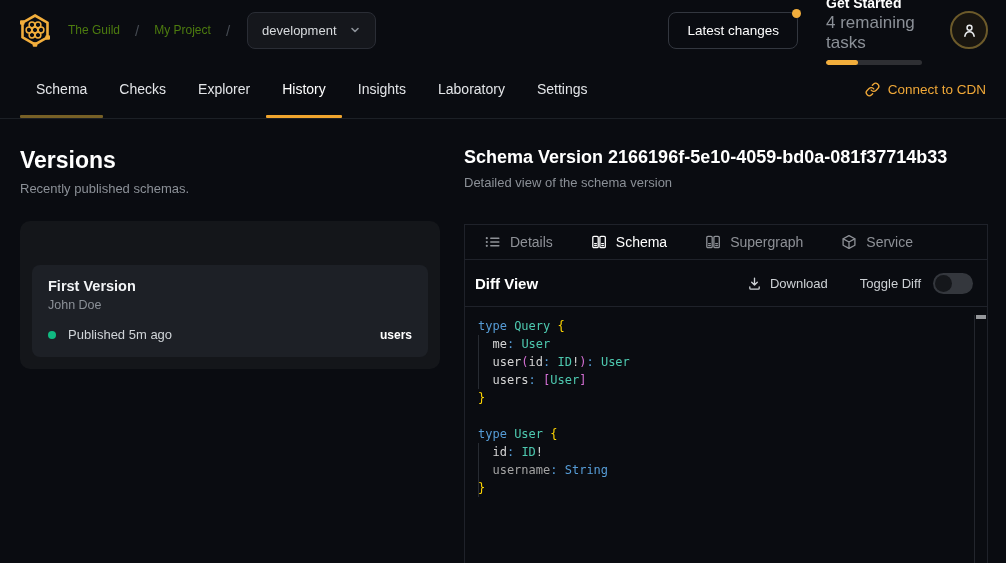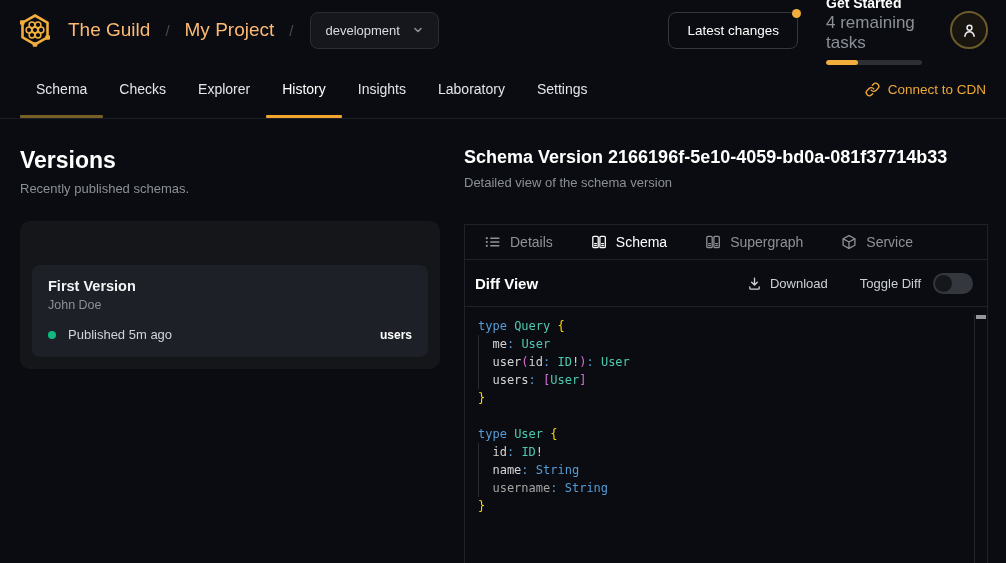--- a/index.html
+++ b/index.html
@@ -10,21 +10,21 @@
     font-family:"Liberation Sans", sans-serif;
     overflow:hidden;
     position:relative;
   }
   svg { display:block; }
 
   
   .header { height:60px; display:flex; align-items:center; padding:0 18px 0 16px; }
   .logo { width:38px; height:38px; cursor:pointer; }
   .crumbs { display:flex; align-items:center; gap:15px; margin-left:14px; }
-  .crumb { font-size:19px; color:#fdba74; cursor:pointer; }
+  .crumb { font-size:12px; color:#4d7c0f; cursor:pointer; }
   .crumb-sep { font-size:15px; color:#454a52; }
   .target-select {
     margin-left:2px; display:flex; align-items:center; gap:12px;
     background:#15171c; border:1px solid #2a2d35; border-radius:8px;
     padding:10px 14px; font-size:13px; color:#d8dbde; cursor:pointer;
   }
   .header-right { margin-left:auto; display:flex; align-items:center; gap:28px; }
   .latest-wrap { position:relative; }
   .latest-btn {
     background:transparent; border:1px solid #33373f; border-radius:8px;
@@ -278,21 +278,20 @@
       <div class="code-area">
         <div>
             <div class="code-line"><span style="color: rgb(86, 156, 214);">type</span><span style="color: rgb(212, 212, 212);"> </span><span style="color: rgb(78, 201, 176);">Query</span><span style="color: rgb(212, 212, 212);"> </span><span style="color: rgb(255, 214, 2);">{</span></div>
             <div class="code-line"><span style="color: rgb(212, 212, 212);">  me</span><span style="color: rgb(86, 156, 214);">:</span><span style="color: rgb(212, 212, 212);"> </span><span style="color: rgb(78, 201, 176);">User</span></div>
             <div class="code-line"><span style="color: rgb(212, 212, 212);">  user</span><span style="color: rgb(214, 112, 214);">(</span><span style="color: rgb(212, 212, 212);">id</span><span style="color: rgb(86, 156, 214);">:</span><span style="color: rgb(212, 212, 212);"> </span><span style="color: rgb(78, 201, 176);">ID</span><span style="color: rgb(212, 212, 212);">!</span><span style="color: rgb(214, 112, 214);">)</span><span style="color: rgb(86, 156, 214);">:</span><span style="color: rgb(212, 212, 212);"> </span><span style="color: rgb(78, 201, 176);">User</span></div>
             <div class="code-line"><span style="color: rgb(212, 212, 212);">  users</span><span style="color: rgb(86, 156, 214);">:</span><span style="color: rgb(212, 212, 212);"> </span><span style="color: rgb(214, 112, 214);">[</span><span style="color: rgb(78, 201, 176);">User</span><span style="color: rgb(214, 112, 214);">]</span></div>
             <div class="code-line"><span style="color: rgb(255, 214, 2);">}</span></div>
             <div class="code-line">&nbsp;</div>
             <div class="code-line"><span style="color: rgb(86, 156, 214);">type</span><span style="color: rgb(212, 212, 212);"> </span><span style="color: rgb(78, 201, 176);">User</span><span style="color: rgb(212, 212, 212);"> </span><span style="color: rgb(255, 214, 2);">{</span></div>
             <div class="code-line"><span style="color: rgb(212, 212, 212);">  id</span><span style="color: rgb(86, 156, 214);">:</span><span style="color: rgb(212, 212, 212);"> </span><span style="color: rgb(78, 201, 176);">ID</span><span style="color: rgb(212, 212, 212);">!</span></div>
-            <div class="code-line"><span style="color: rgb(212, 212, 212);">  name</span><span style="color: rgb(86, 156, 214);">:</span><span style="color: rgb(212, 212, 212);"> </span><span style="color: rgb(86, 156, 214);">String</span></div>
             <div class="code-line"><span style="color: #a3a3a3;">  username</span><span style="color: rgb(86, 156, 214);">:</span><span style="color: rgb(212, 212, 212);"> </span><span style="color: rgb(86, 156, 214);">String</span></div>
             <div class="code-line"><span style="color: rgb(255, 214, 2);">}</span></div>
           </div>
         <div class="indent-guide guide-1"></div>
         <div class="indent-guide guide-2"></div>
         <div class="code-scrollbar">
           <div class="code-scroll-thumb"></div>
         </div>
       </div>
     </div>

